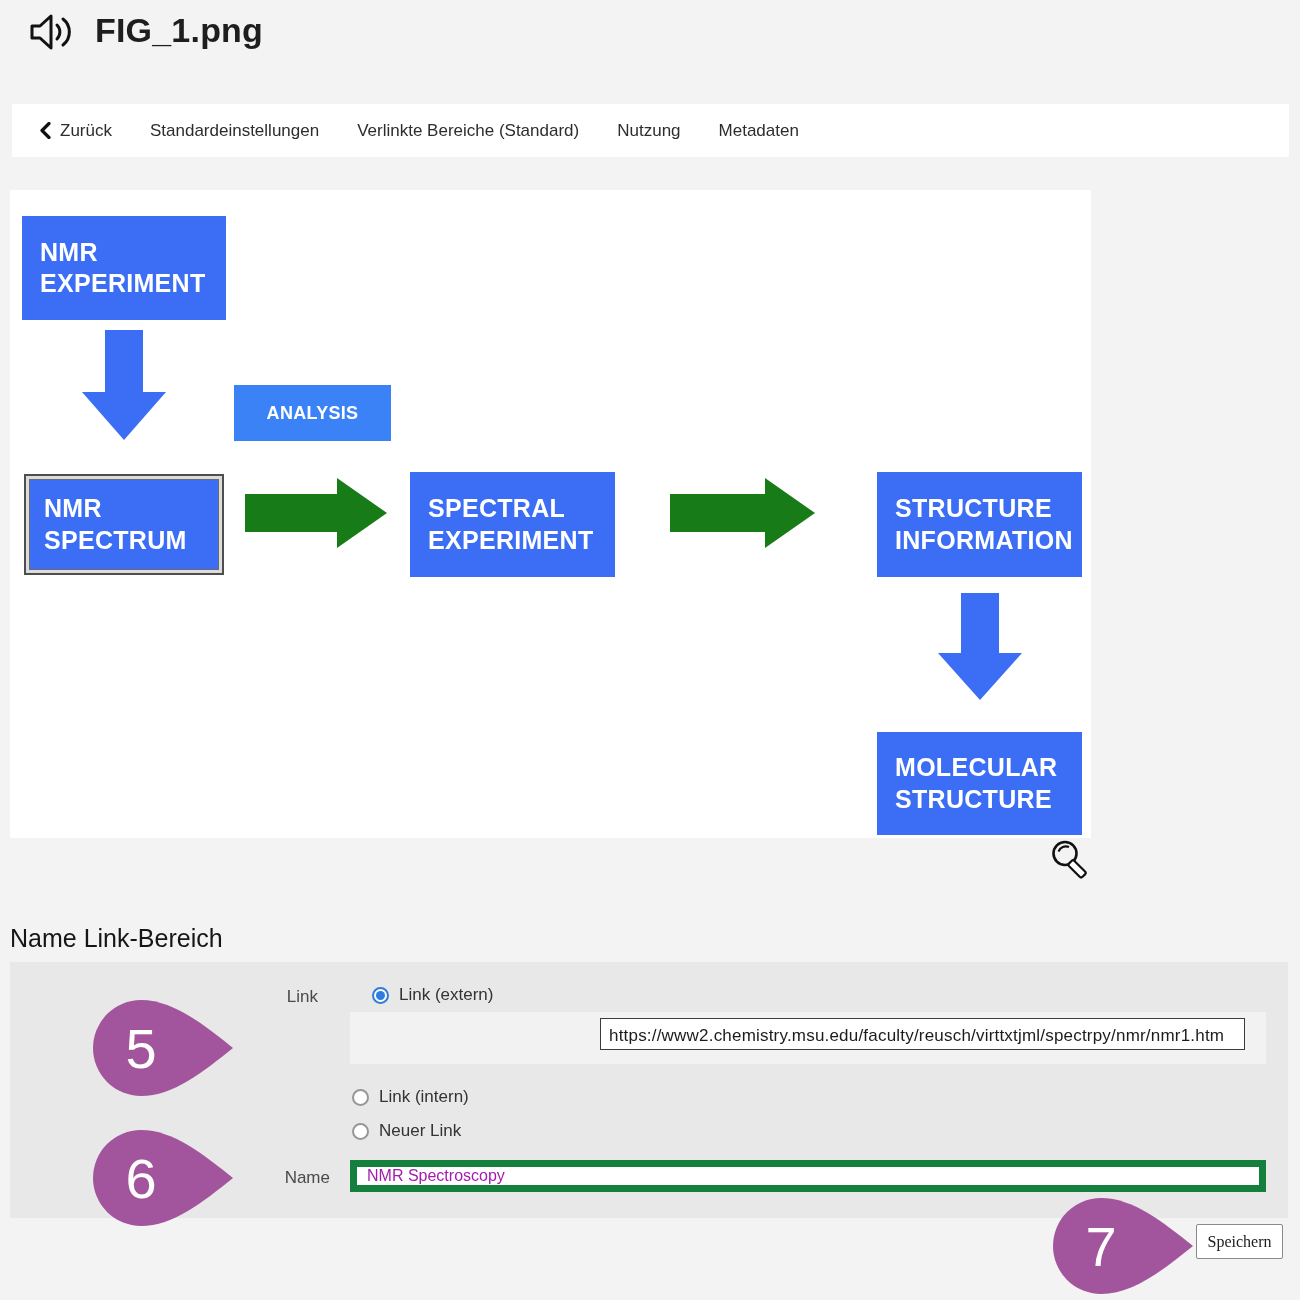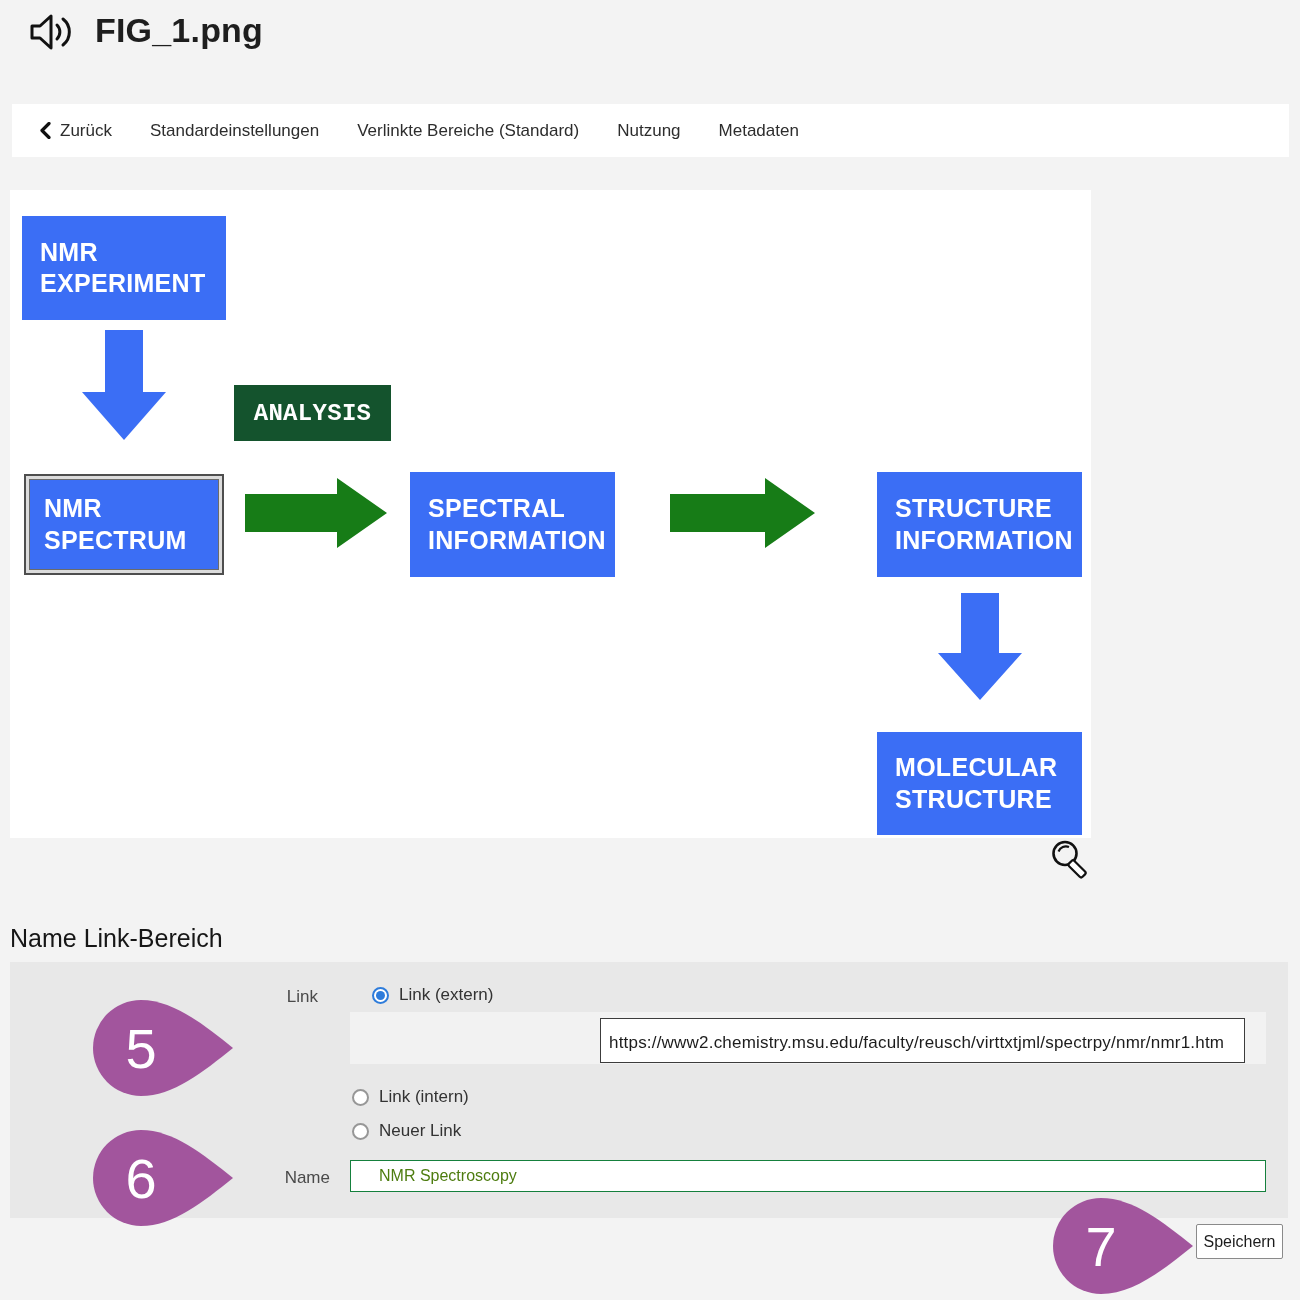--- a/index.html
+++ b/index.html
@@ -14,21 +14,21 @@
   
   .navbar { position: absolute; left: 12px; top: 104px; width: 1277px; height: 53px; background: #ffffff;
             display: flex; align-items: center; padding-left: 28px; gap: 38px; font-size: 17px; color: #2d2d2d; }
   .nav-item { display: flex; align-items: center; gap: 9px; cursor: pointer; white-space: nowrap; }
 
   
   .image-area { position: absolute; left: 10px; top: 190px; width: 1081px; height: 648px; background: #ffffff; }
 
   .dbox { position: absolute; color: #ffffff; font-weight: 700; white-space: pre-line; letter-spacing: 0.3px; }
   .dbox.blue { background: #3b6ef5; font-size: 25px; line-height: 1.26; display: flex; flex-direction: column; justify-content: center; padding-left: 18px; margin-top: 12px; }
-  .dbox.green { background: #14532d; font-size: 24px; display: flex; align-items: center; justify-content: center; font-family: Liberation Mono, monospace; }
+  .dbox.green { background: #3b82f6; font-size: 18px; display: flex; align-items: center; justify-content: center; }
 
   .b-nmr-experiment { left: 12px; top: 14px; width: 204px; height: 104px; }
   .b-analysis { left: 224px; top: 195px; width: 157px; height: 56px; }
   .b-nmr-spectrum { left: 14px; top: 272px; width: 200px; height: 101px;
       border: 2px solid #4e4e4e; box-shadow: inset 0 0 0 3px #dcdcdc, inset 0 0 0 4px #6b6b6b; }
   .b-spectral { left: 400px; top: 270px; width: 205px; height: 105px; }
   .b-interpretation { left: 603px; top: 193px; width: 259px; height: 60px; }
   .b-structure { left: 867px; top: 270px; width: 205px; height: 105px; }
   .b-molecular { left: 867px; top: 530px; width: 205px; height: 103px; }
 
@@ -51,30 +51,30 @@
   .radio-row { position: absolute; display: flex; align-items: center; gap: 10px; font-size: 17px; color: #333; cursor: pointer; }
   .rr-extern { left: 362px; top: 23px; }
   .rr-intern { left: 342px; top: 125px; }
   .rr-none   { left: 342px; top: 159px; }
 
   .radio { width: 17px; height: 17px; border-radius: 50%; border: 2px solid #979797; background: #fff; position: relative; flex: 0 0 auto; }
   .radio.selected { border-color: #2e7cdb; }
   .radio.selected::after { content: ''; position: absolute; inset: 2px; border-radius: 50%; background: #2e7cdb; }
 
   .url-subpanel { position: absolute; left: 340px; top: 50px; width: 916px; height: 52px; background: #f2f2f2; }
-  .url-input { position: absolute; left: 250px; top: 6px; width: 645px; height: 45px; background: #fff;
+  .url-input { position: absolute; left: 250px; top: 6px; width: 645px; height: 32px; background: #fff;
                border: 1px solid #3c3c3c; font-size: 17px; letter-spacing: 0.2px; color: #1c1c1c;
                padding: 4px 4px 0 8px; font-family: "Liberation Sans", sans-serif; white-space: nowrap; overflow: hidden; }
   .name-input { position: absolute; left: 340px; top: 198px; width: 916px; height: 32px; background: #fff;
-                border: 1px solid #15803d; font-size: 16px; color: #4d7c0f; padding: 0 28px;
+                border: 7px solid #15803d; font-size: 16px; color: #a21caf; padding: 0 10px;
                 font-family: "Liberation Sans", sans-serif; }
 
   .save-btn { position: absolute; left: 1196px; top: 1224px; width: 87px; height: 35px; background: #ffffff;
               border: 1px solid #8a8a8a; border-radius: 2px; font-size: 16px; color: #1c1c1c;
-              font-family: Liberation Sans, sans-serif; cursor: pointer; }
+              font-family: Liberation Serif, serif; cursor: pointer; }
 
   
   .marker { position: absolute; width: 140px; height: 96px; }
   .m5 { left: 93px; top: 1000px; }
   .m6 { left: 93px; top: 1130px; }
   .m7 { left: 1053px; top: 1198px; }
   .marker-num { position: absolute; width: 96px; height: 96px; display: flex; align-items: center; justify-content: center;
                 color: #ffffff; font-size: 56px; font-weight: 400; }
 </style>
 </head>
@@ -122,21 +122,21 @@
     <div class="dbox green b-analysis">ANALYSIS</div>
 
     <div class="dbox blue b-nmr-spectrum">NMR
 SPECTRUM</div>
 
     <svg class="arrow a-right-1" width="142" height="70" viewBox="0 0 142 70">
       <polygon points="0,16 92,16 92,0 142,35 92,70 92,54 0,54" fill="#177c17"></polygon>
     </svg>
 
     <div class="dbox blue b-spectral">SPECTRAL
-INFORMATION</div>
+EXPERIMENT</div>
 
 
     <svg class="arrow a-right-2" width="145" height="70" viewBox="0 0 145 70">
       <polygon points="0,16 95,16 95,0 145,35 95,70 95,54 0,54" fill="#177c17"></polygon>
     </svg>
 
     <div class="dbox blue b-structure">STRUCTURE
 INFORMATION</div>
 
     <svg class="arrow a-down-2" width="84" height="107" viewBox="0 0 84 107">

